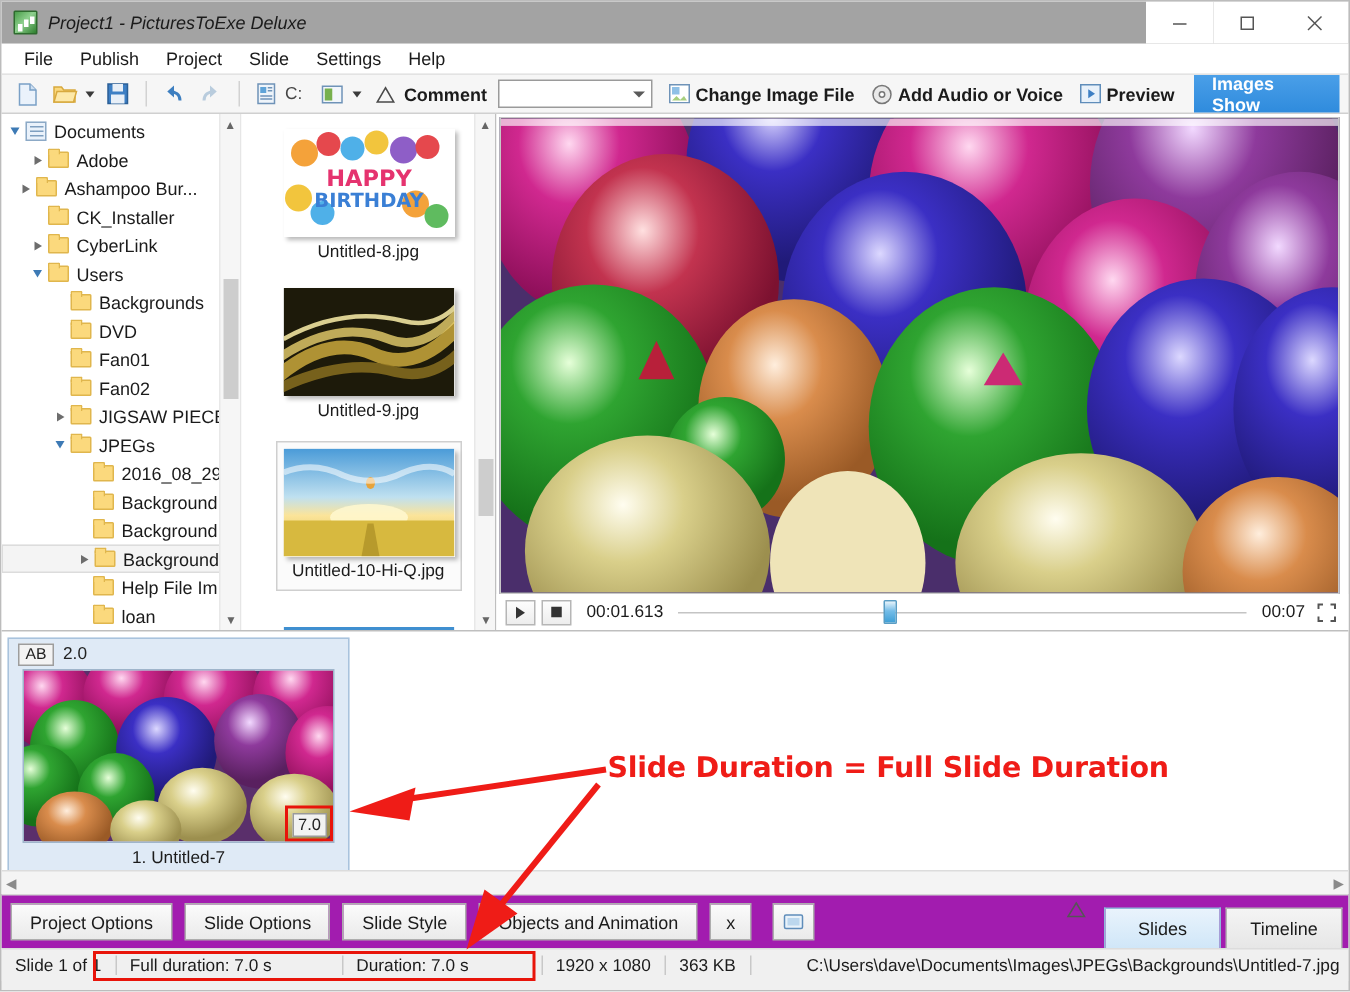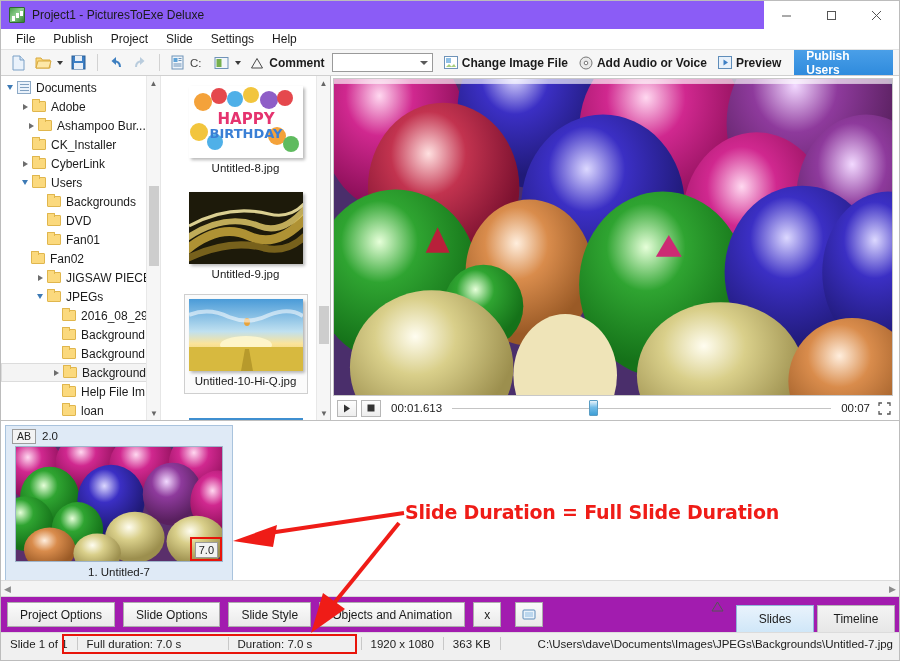--- a/index.html
+++ b/index.html
@@ -16,23 +16,24 @@
     position: relative;
     width: 900px; height: 661px;
     background: #f0f0f0;
     border: 1px solid #bcbcbc;
     overflow: hidden;
   }
 
   
   .titlebar {
     height: 28px; width: 100%;
-    background: #8b5cf6;
+    background: #a3a3a3;
     display: flex; align-items: center;
     position: relative;
+    font-style: italic;
   }
   .title-icon {
     width: 16px; height: 16px; margin-left: 8px; margin-right: 7px;
     background: linear-gradient(135deg,#4a9e4a 0%,#8ed08e 45%,#2f7f2f 100%);
     border: 1px solid #2e6b2e; border-radius: 1px;
     position: relative;
   }
   .title-icon:after {
     content: ""; position: absolute; left: 2px; top: 8px;
     width: 3px; height: 5px; background: #fff;
@@ -379,21 +380,21 @@
       </div>
       <div class="tb-tool">
         <span class="ti">
           <svg width="14" height="13" viewBox="0 0 14 13">
               <rect x="0.5" y="0.5" width="13" height="12" fill="#e8f1fa" stroke="#5f8dba"></rect>
               <path d="M5.5 3.5l4.5 3-4.5 3z" fill="#3d7fc4"></path>
             </svg>
         </span>
         <span>Preview</span>
       </div>
-      <div class="publish-btn">Publish Users</div>
+      <div class="publish-btn">Images Show</div>
     </div>
   </div>
 
   <div class="main">
 
     <div class="tree-panel">
       <div id="tree-rows" style="padding-top:2px;">
           <div class="tree-row" style="padding-left: 2px;">
             <span class="tw">
               <span class="chev-d"></span>
@@ -401,21 +402,21 @@
             <span class="docicon"></span>
             <span>Documents</span>
           </div>
           <div class="tree-row" style="padding-left: 17px;">
             <span class="tw">
               <span class="chev-r"></span>
             </span>
             <span class="folder"></span>
             <span>Adobe</span>
           </div>
-          <div class="tree-row" style="padding-left: 23px;">
+          <div class="tree-row" style="padding-left: 9px;">
             <span class="tw">
               <span class="chev-r"></span>
             </span>
             <span class="folder"></span>
             <span>Ashampoo Bur...</span>
           </div>
           <div class="tree-row" style="padding-left: 17px;">
             <span class="tw"></span>
             <span class="folder"></span>
             <span>CK_Installer</span>
@@ -442,21 +443,21 @@
           <div class="tree-row" style="padding-left: 32px;">
             <span class="tw"></span>
             <span class="folder"></span>
             <span>DVD</span>
           </div>
           <div class="tree-row" style="padding-left: 32px;">
             <span class="tw"></span>
             <span class="folder"></span>
             <span>Fan01</span>
           </div>
-          <div class="tree-row" style="padding-left: 16px;">
+          <div class="tree-row" style="padding-left: 32px;">
             <span class="tw"></span>
             <span class="folder"></span>
             <span>Fan02</span>
           </div>
           <div class="tree-row" style="padding-left: 32px;">
             <span class="tw">
               <span class="chev-r"></span>
             </span>
             <span class="folder"></span>
             <span>JIGSAW PIECES</span>

